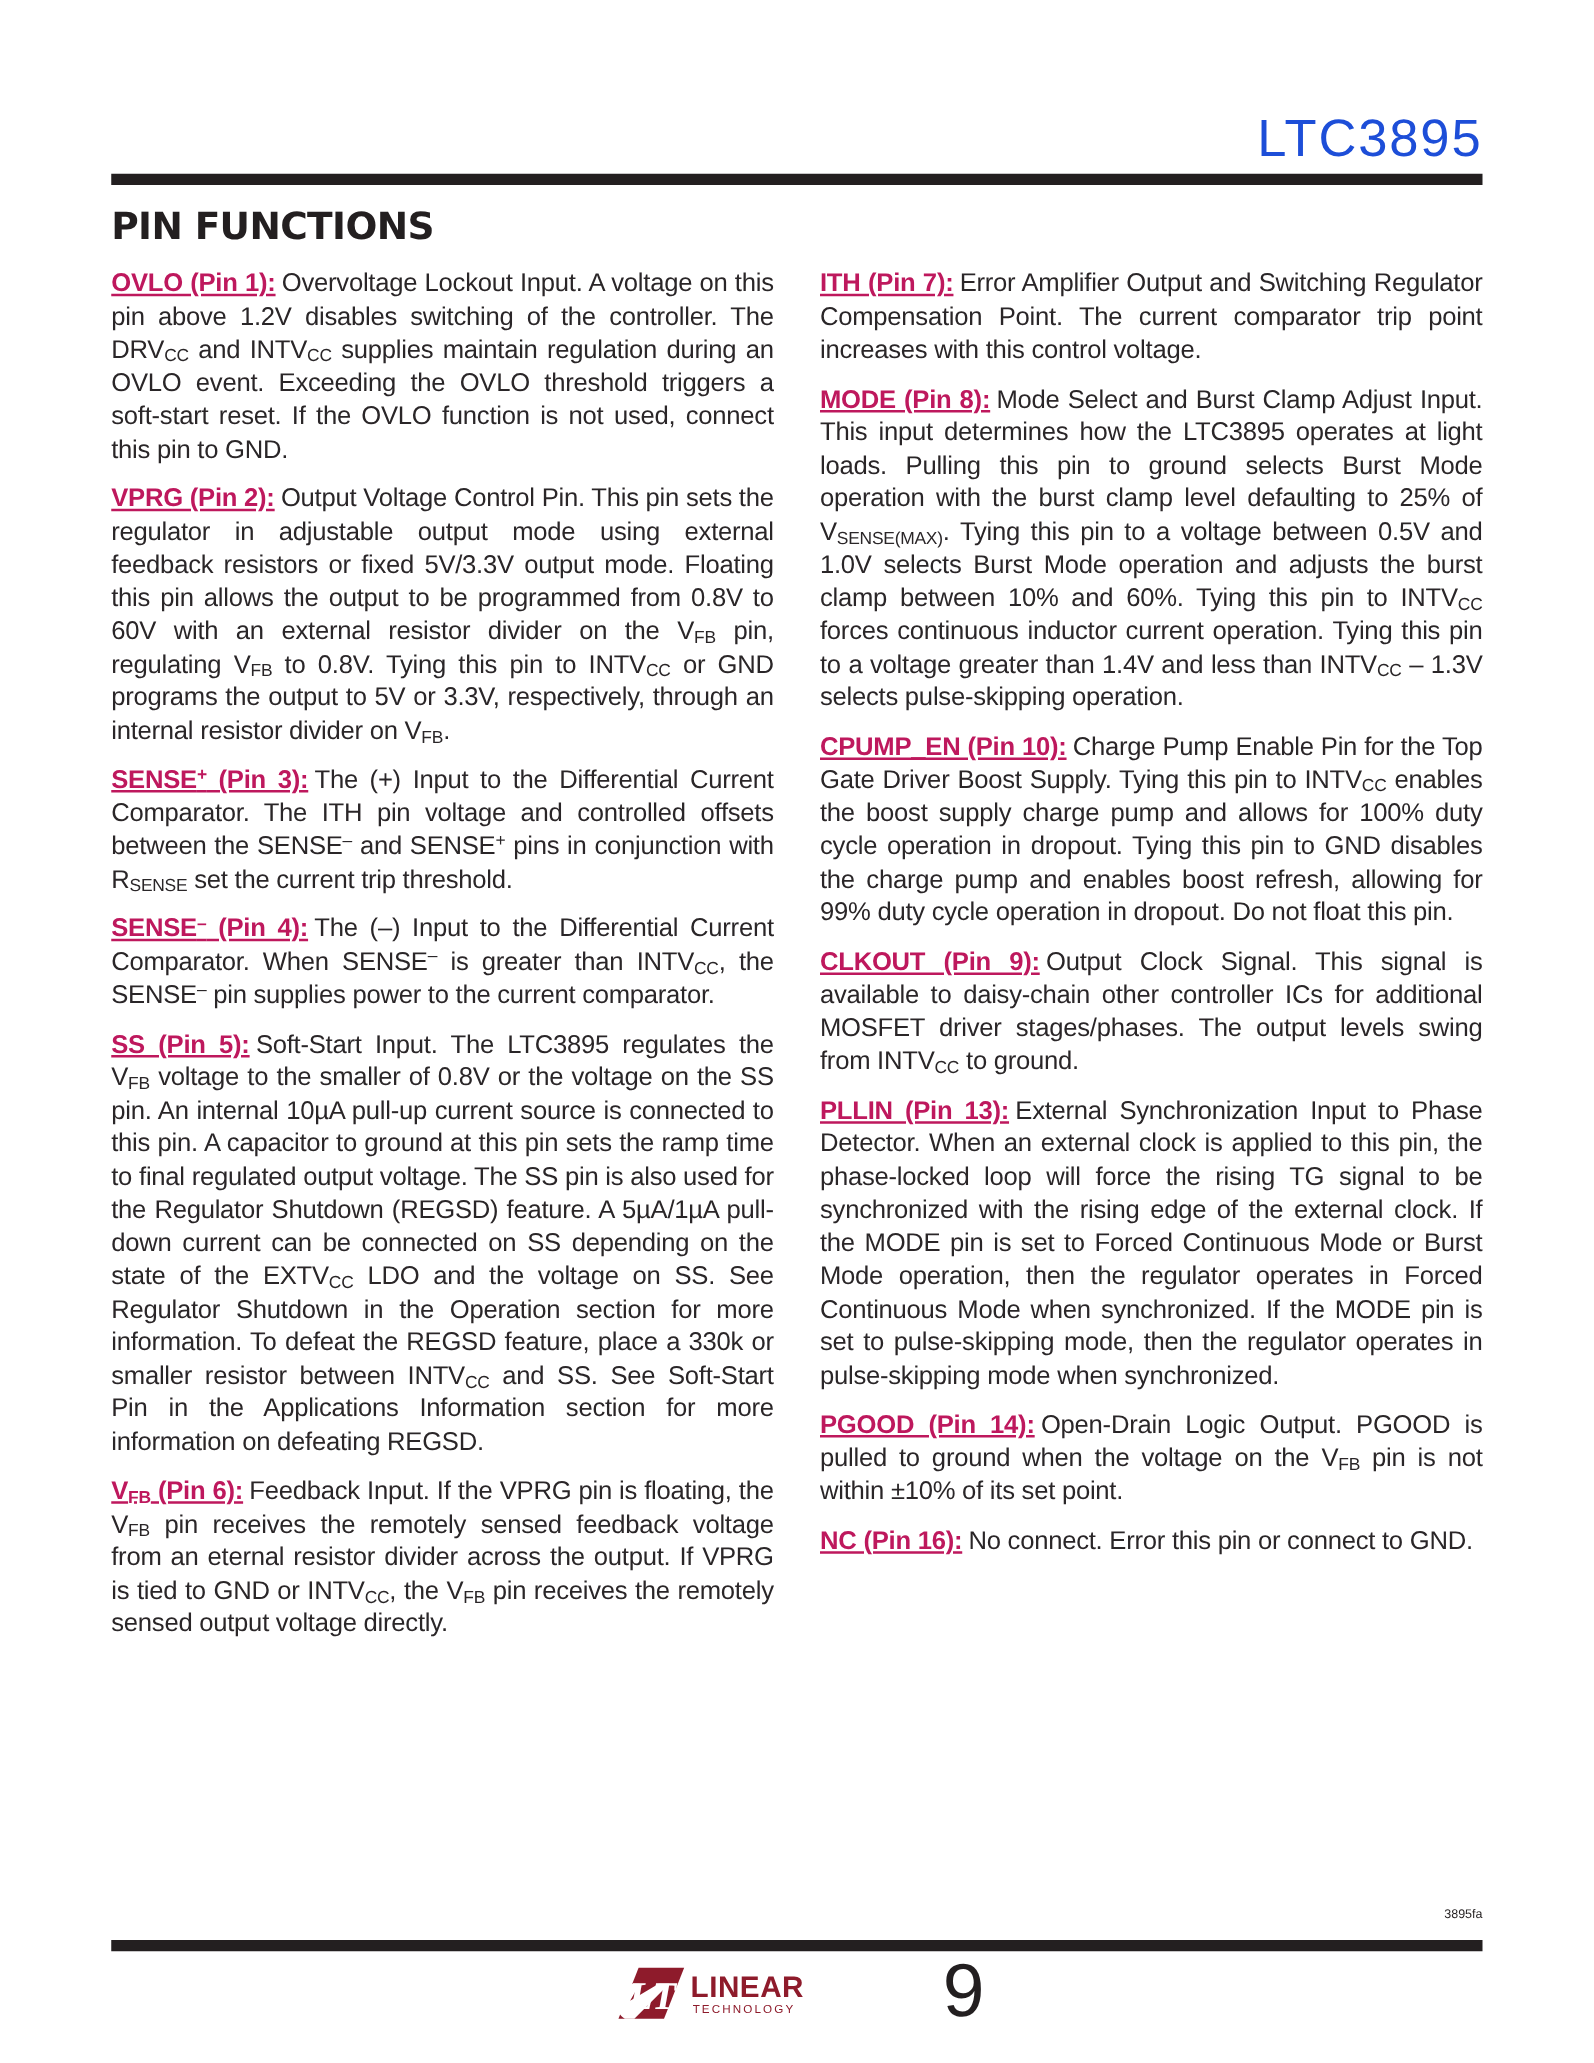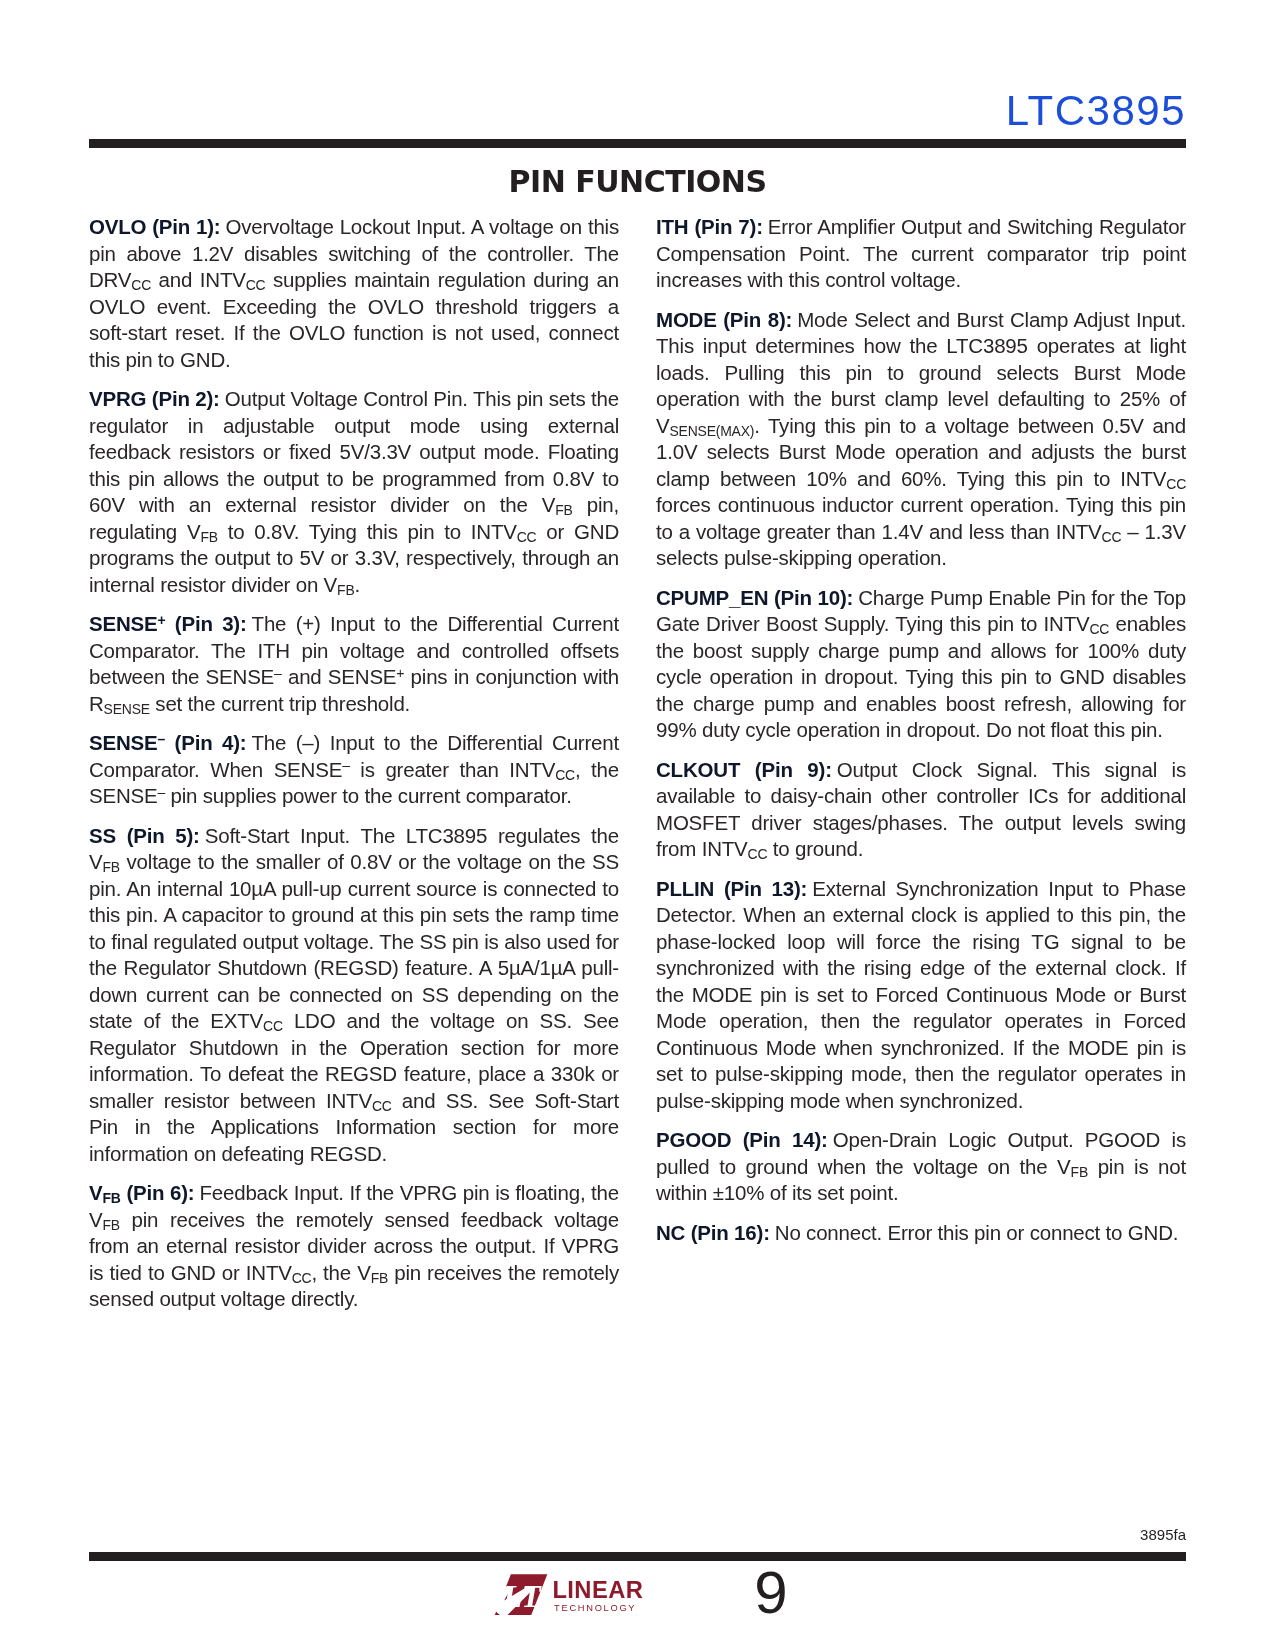--- a/index.html
+++ b/index.html
@@ -24,41 +24,40 @@
   }
   .header-rule { margin-top:7px; height:9px; background:#231f20; }
 
   .section-title {
     margin-top:16px;
     font-family:"DejaVu Sans", sans-serif;
     font-size:30px;
     font-weight:bold;
     letter-spacing:-0.5px;
     color:#231f20;
-    text-align:center;
   }
 
   .columns { display:flex; gap:37px; margin-top:15px; }
   .col {
     flex:1;
     text-align:justify;
     font-size:20.5px;
     line-height:26.5px;
     letter-spacing:-0.2px;
     color:#2a2628;
   }
   .para { margin-bottom:13px; }
-  .para b { font-weight:bold; color:#0f172a; margin-right:5px; }
+  .para b { font-weight:bold; color:#be185d; margin-right:5px;text-decoration:underline; }
   sub, sup { font-size:68%; line-height:0; }
   sub { vertical-align:baseline; position:relative; top:0.25em; }
   sup { vertical-align:baseline; position:relative; top:-0.45em; }
 
   .rev-code {
     position:absolute; right:89px; top:1526px;
-    font-size:15px; color:#231f20;margin-left:20px;
+    font-size:10px; color:#231f20;margin-left:20px;
   }
   .footer-rule {
     position:absolute; left:89px; right:89px; top:1552px;
     height:9px; background:#231f20;
   }
   .footer {
     position:absolute; left:89px; right:89px; top:1563px;
     display:flex; align-items:flex-start;justify-content:center;
   }
   .logo-wrap { width:220px; padding-top:6px; }

